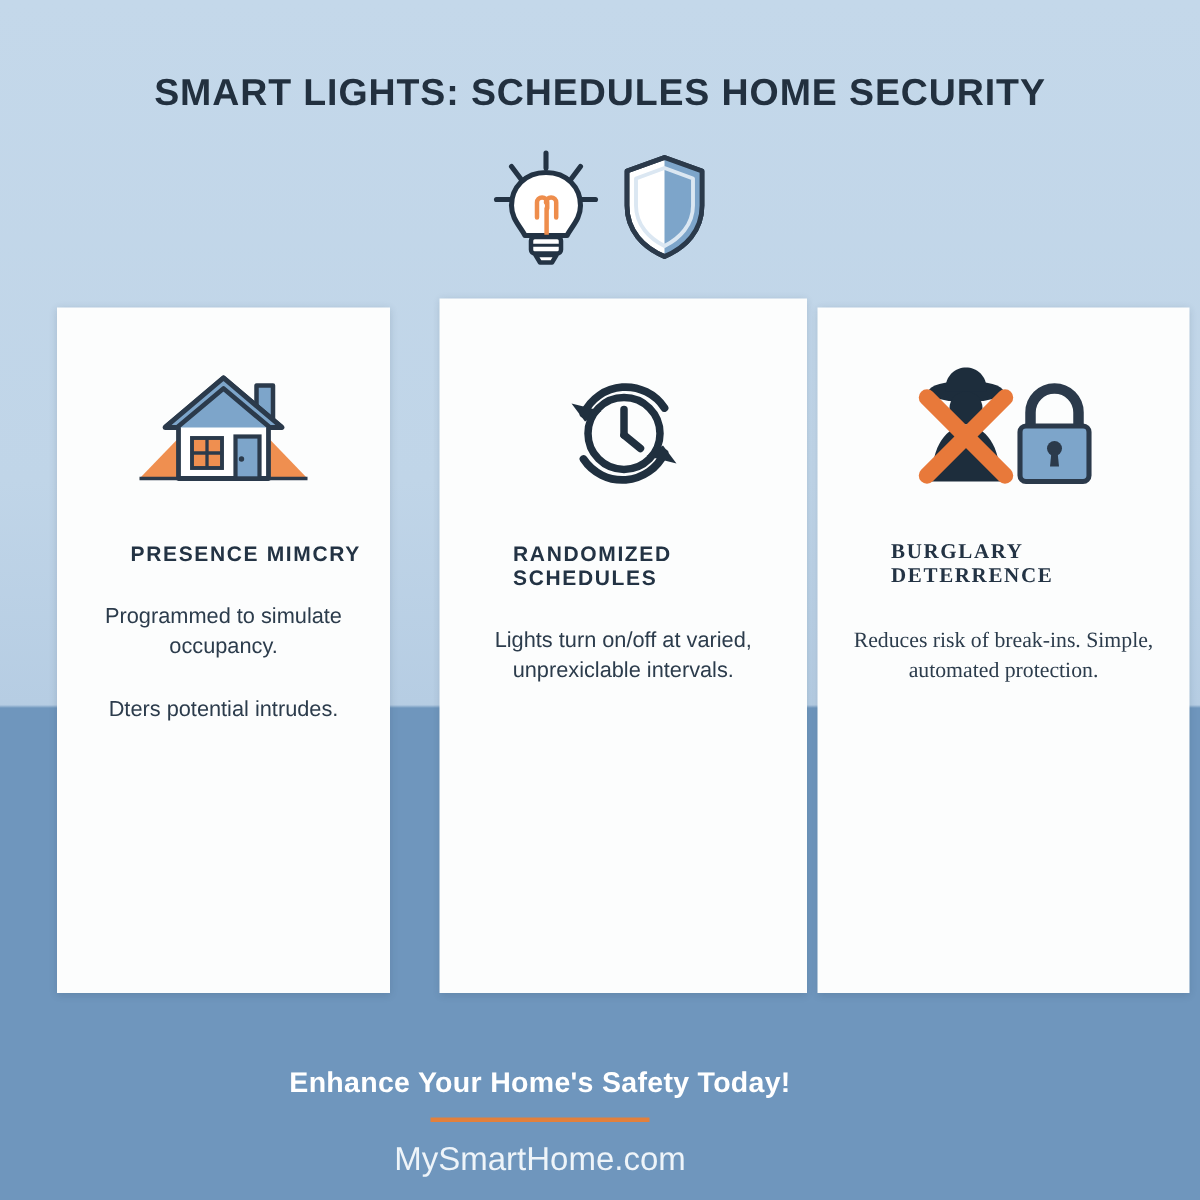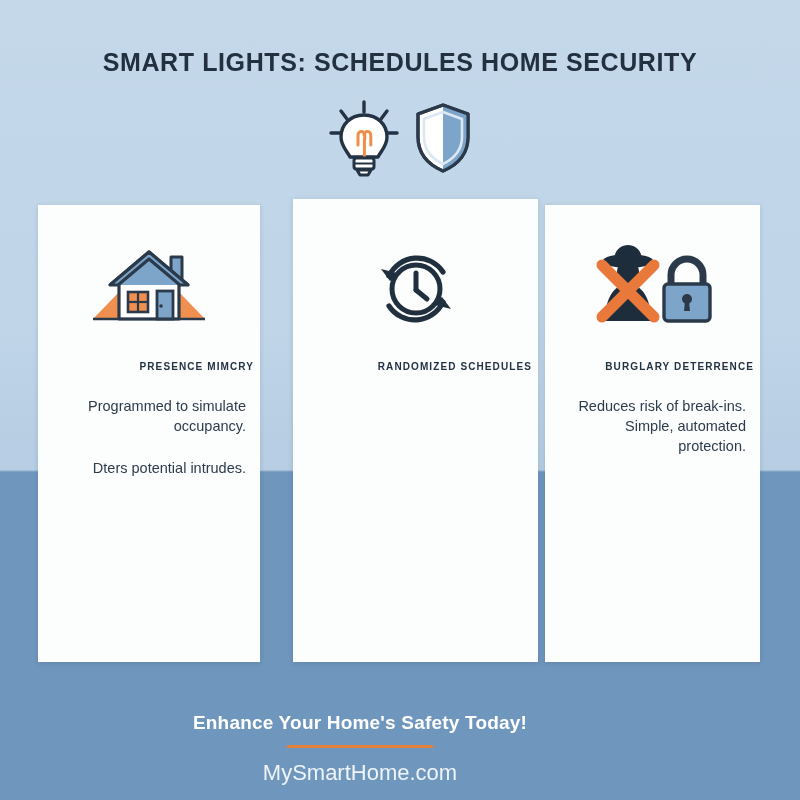--- a/index.html
+++ b/index.html
@@ -27,41 +27,42 @@
     display:flex;justify-content:center;align-items:center;gap:10px;
   }
   
   .card{
     position:absolute;
     background:#fcfdfd;
     box-shadow:0 1px 5px rgba(40,60,85,.18);
   }
   #card-0{left:38px;top:205px;width:222px;height:457px;}
   #card-1{left:293px;top:199px;width:245px;height:463px;}
-  #card-2{left:545px;top:205px;width:215px;height:457px;}
+  #card-2{left:545px;top:205px;width:248px;height:457px;font-family:Liberation Serif, serif;}
   .card-icon{
     height:116px;
     display:flex;align-items:center;justify-content:center;
   }
   #card-0 .card-icon{margin-top:22px;}
   #card-1 .card-icon{margin-top:32px;}
   #card-2 .card-icon{margin-top:22px;}
   .card-title{
-    text-align:right;
-    font-size:10px;font-weight:bold;
+    text-align:left;
+    font-size:14px;font-weight:bold;
     letter-spacing:1.1px;
     color:#233344;
     margin-top:18px;
     padding:0 6px;
+    margin-left:43px;
   }
   #card-1 .card-title{margin-top:14px;}
   .card-body{
     margin-top:24px;
     padding:0 14px;
-    text-align:right;
+    text-align:center;
     font-size:14.5px;
     line-height:20px;
     color:#2c3c4c;
   }
   .card-body p{margin:0 0 22px 0;}
   .card-body p:last-child{margin-bottom:0;}
   
   .footer{
     position:absolute;left:0;top:712px;width:720px;text-align:center;
   }
@@ -148,20 +149,21 @@
         </g>
         <path d="M11 26 L20 38 L31 31 Z" fill="#20303f"></path>
         <path d="M81 66 L72 54 L61 61 Z" fill="#20303f"></path>
         <circle cx="46" cy="46" r="24" fill="none" stroke="#20303f" stroke-width="5"></circle>
         <line x1="46" y1="30" x2="46" y2="47" stroke="#20303f" stroke-width="5" stroke-linecap="round"></line>
         <line x1="46" y1="47" x2="57" y2="56" stroke="#20303f" stroke-width="5" stroke-linecap="round"></line>
       </svg>
     </div>
     <div class="card-title">RANDOMIZED SCHEDULES</div>
     <div class="card-body">
+      <p>Lights turn on/off at varied, unprexiclable intervals.</p>
     </div>
   </div>
 
   <div class="card" id="card-2">
     <div class="card-icon">
       <svg width="136" height="92" viewBox="0 0 136 92">
         <ellipse cx="43" cy="22" rx="25" ry="7" fill="#1d2d3c"></ellipse>
         <path d="M29 22 C29 11 36 6 43 6 C50 6 57 11 57 22 Z" fill="#1d2d3c"></path>
         <circle cx="43" cy="33" r="11" fill="#1d2d3c"></circle>
         <path d="M20 82 C20 58 30 45 43 45 C56 45 66 58 66 82 Z" fill="#1d2d3c"></path>

